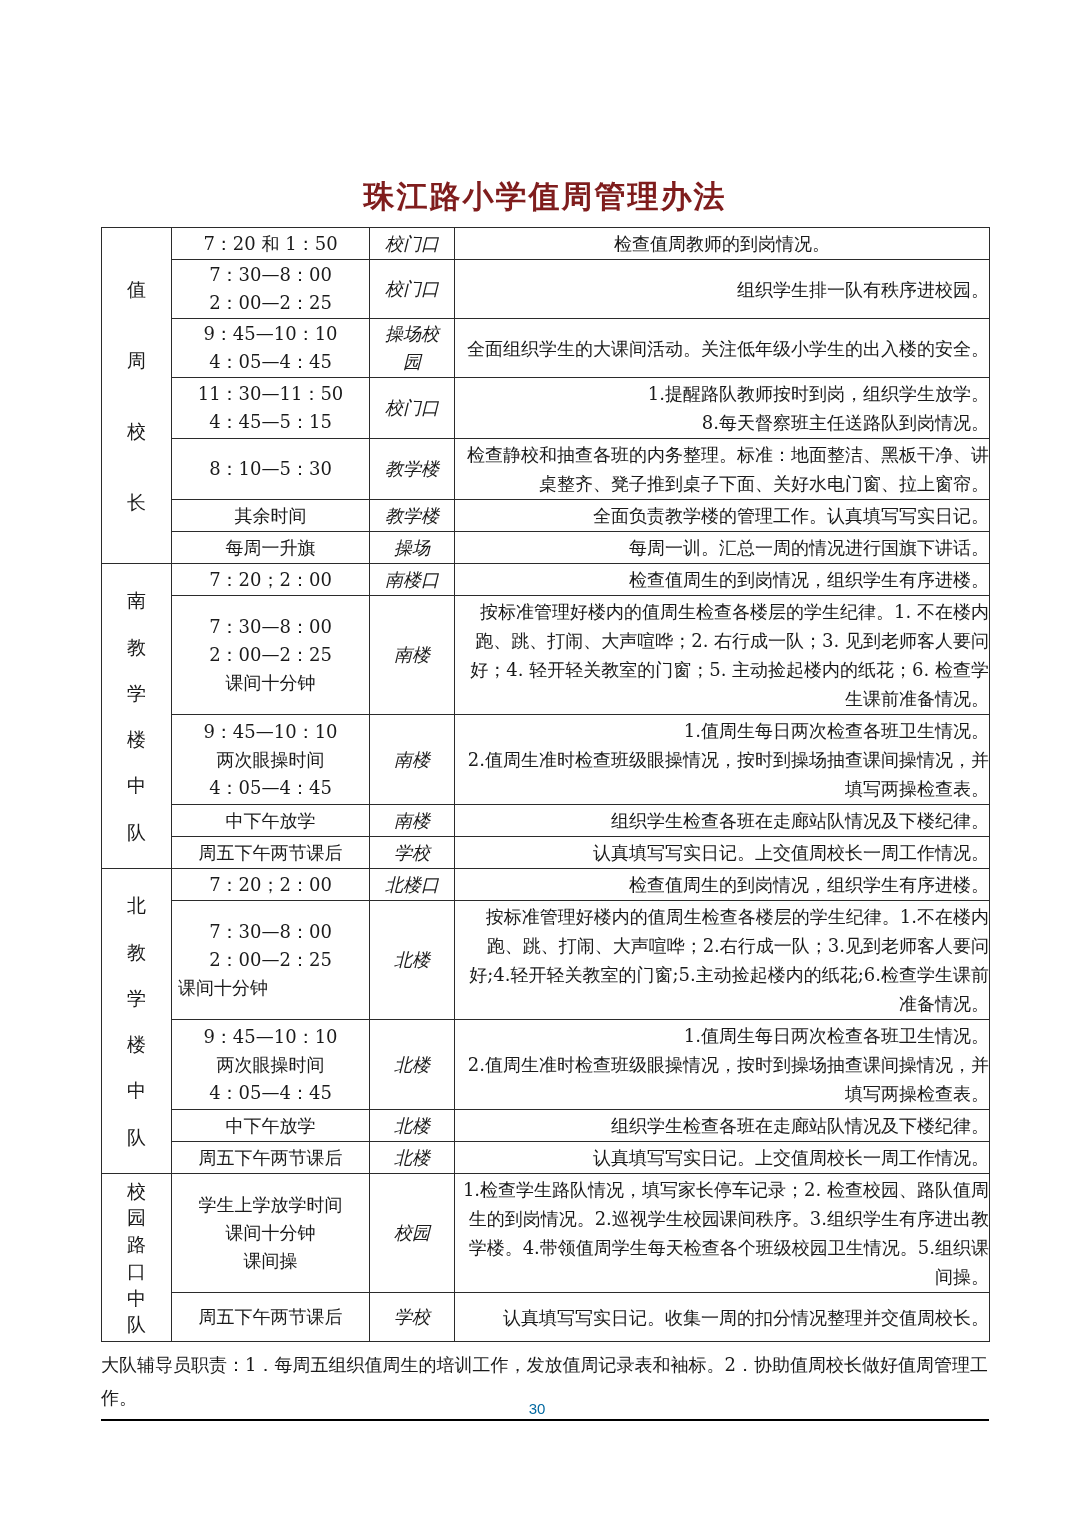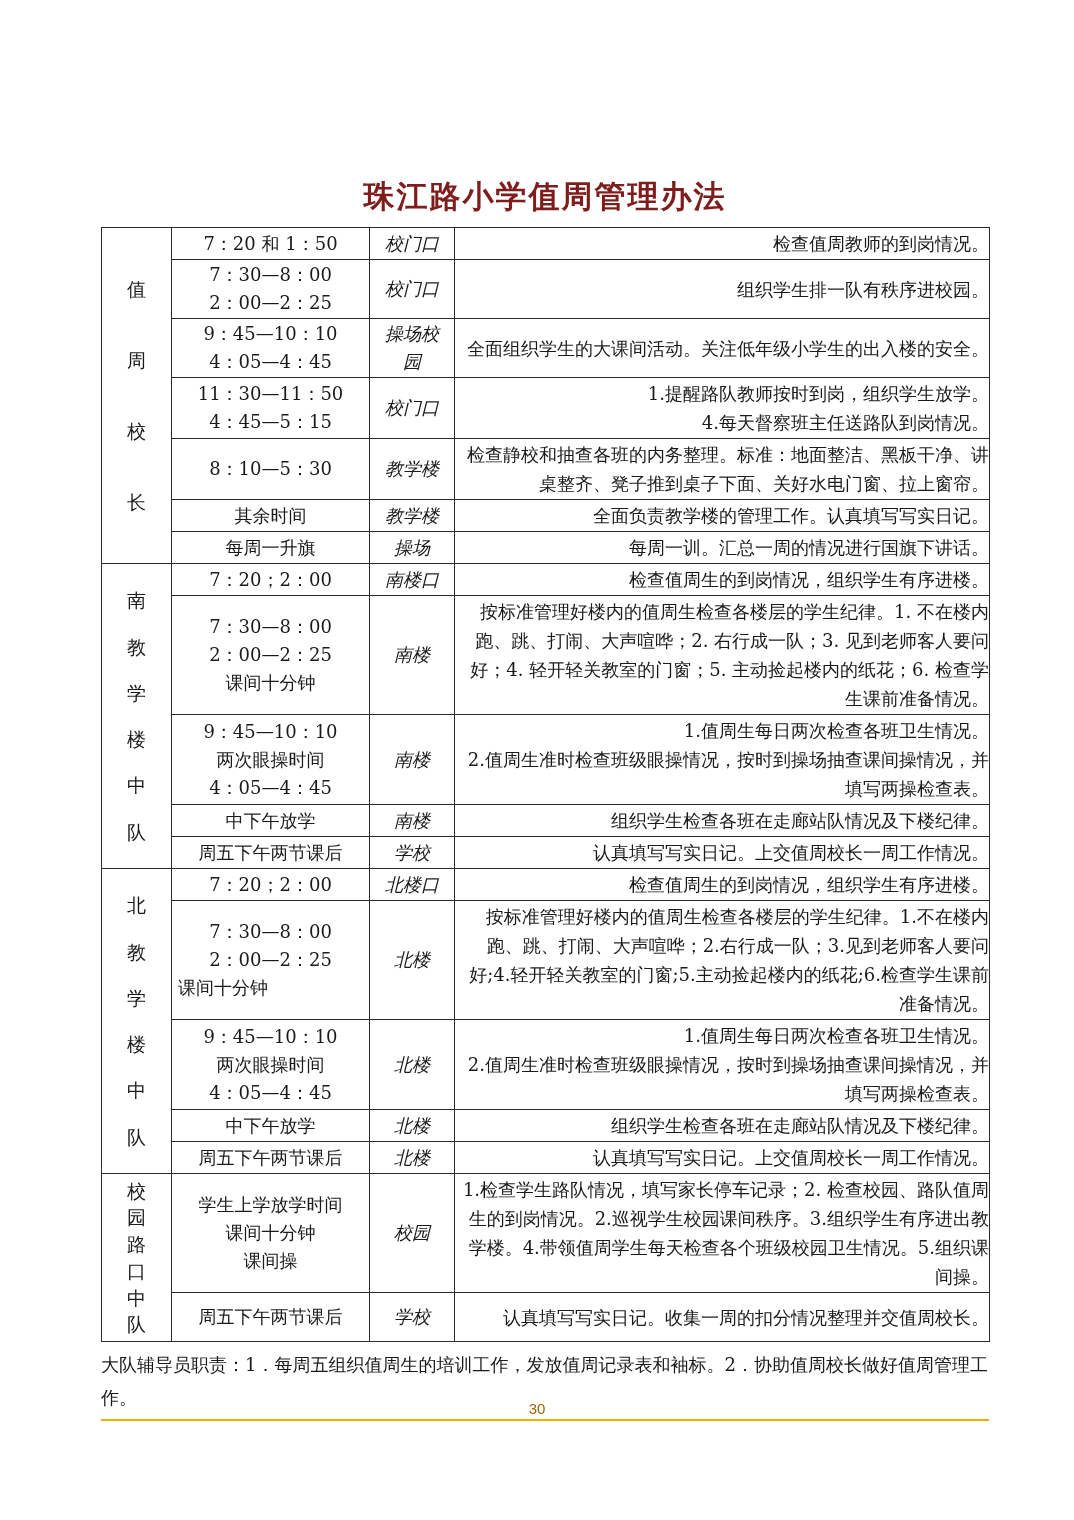--- a/index.html
+++ b/index.html
@@ -68,43 +68,44 @@
     line-height: 28px;
     padding: 1px 5px;
     font-style: italic;
   }
   .cell-desc {
     text-align: right;
     line-height: 29px;
     padding: 2px 8px;
   }
   .cell-desc.center {
+    text-align: center;
   }
   tbody tr:last-child .cell-time,
   tbody tr:last-child .cell-place,
   tbody tr:last-child .cell-desc {
     height: 46px;
   }
   .footer-note {
     margin: 6px 0 0 0;
     font-size: 18px;
     line-height: 33px;
     text-align: left;
-    border-bottom: 2px solid #eab308;
+    border-bottom: 2px solid #000000;
     padding-bottom: 5px;
   }
   .page-number {
     position: absolute;
     left: 0;
     right: 0;
     top: 1400px;
     text-align: center;
     font-family: "Liberation Sans", "DejaVu Sans", sans-serif;
     font-size: 15px;
-    color: #a16207;
+    color: #0369a1;
   }
 </style>
 </head>
 <body>
 
 <div class="sheet">
   <h1 class="doc-title">珠江路小学值周管理办法</h1>
 
   <table class="duty-table">
     <colgroup>
@@ -161,21 +162,21 @@
         <tr>
           <td class="cell-time">
             <div>11：30—11：50</div>
             <div>4：45—5：15</div>
           </td>
           <td class="cell-place">
             <div>校门口</div>
           </td>
           <td class="cell-desc">
             <div>1.提醒路队教师按时到岗，组织学生放学。</div>
-            <div>4.每天督察班主任送路队到岗情况。</div>
+            <div>8.每天督察班主任送路队到岗情况。</div>
           </td>
         </tr>
         <tr>
           <td class="cell-time">
             <div>8：10—5：30</div>
           </td>
           <td class="cell-place">
             <div>教学楼</div>
           </td>
           <td class="cell-desc">

